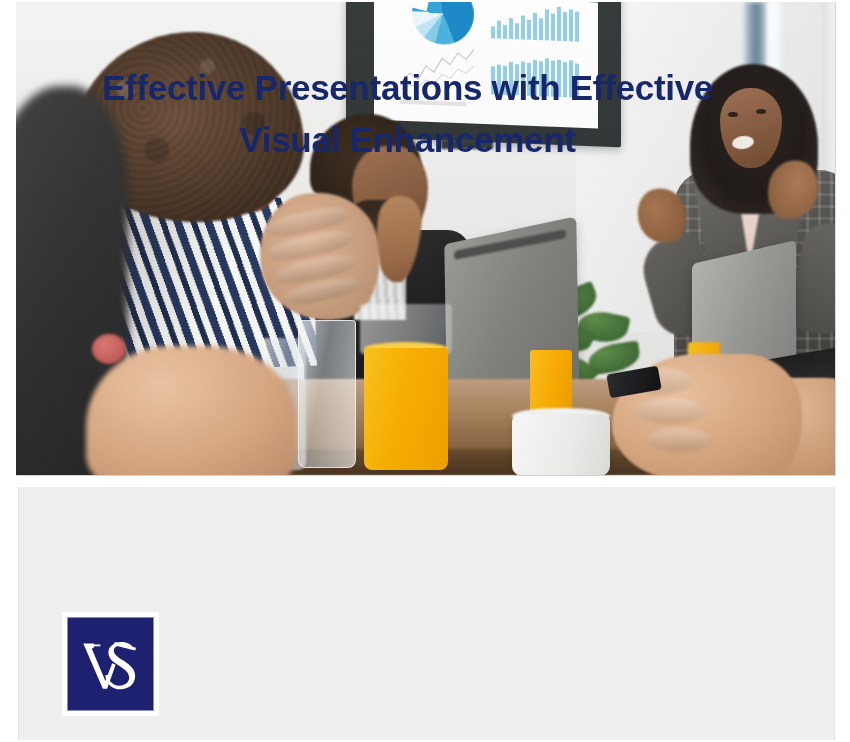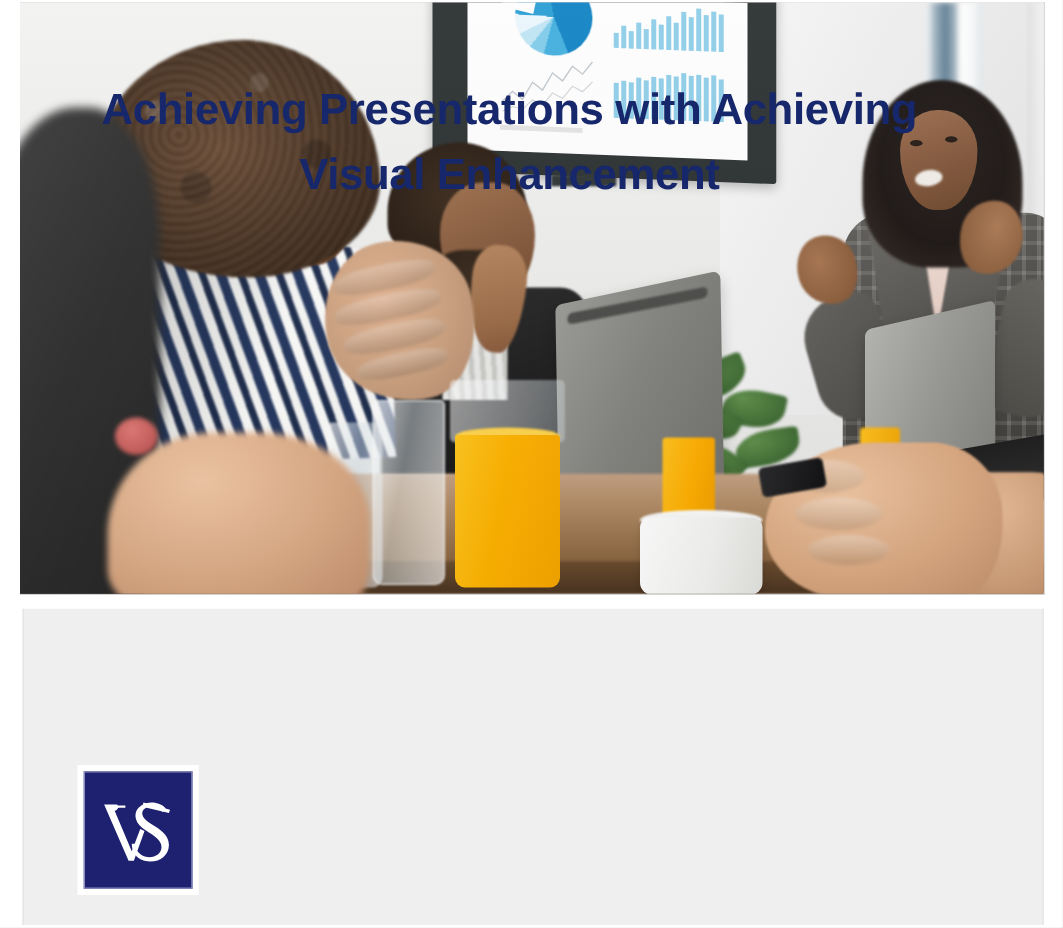--- a/index.html
+++ b/index.html
@@ -749,21 +749,21 @@
       <div class="left-shadow"></div>
       <div class="left-hand-fg"></div>
       <div class="left-nail"></div>
 
       <div class="photo-grade"></div>
     </div>
   </div>
 
   <div class="caption-panel"></div>
 
-  <div class="caption-title">Achieving Presentations with Achieving
+  <div class="caption-title">Effective Presentations with Effective
 Visual Enhancement</div>
 
   <div class="logo-box">
     <div class="logo-inner">
       <svg class="logo-mark" viewBox="0 0 100 100">
         <path d="M18 26 L30 26 L32 28 L30 31 L28 32 L44 70 L52 49 L56 51 L46 79 L41 79 Z" fill="#ffffff"></path>
         <path d="M22 27 L38 27 L38 29 L24 29 Z" fill="#ffffff"></path>
         <path d="M76 30 C72 24 60 22 53 27 C45 32 46 42 54 48
                  C62 54 72 58 72 66 C72 74 62 78 54 74
                  C49 71 47 67 47 63 L44 63 C44 70 48 77 56 79

